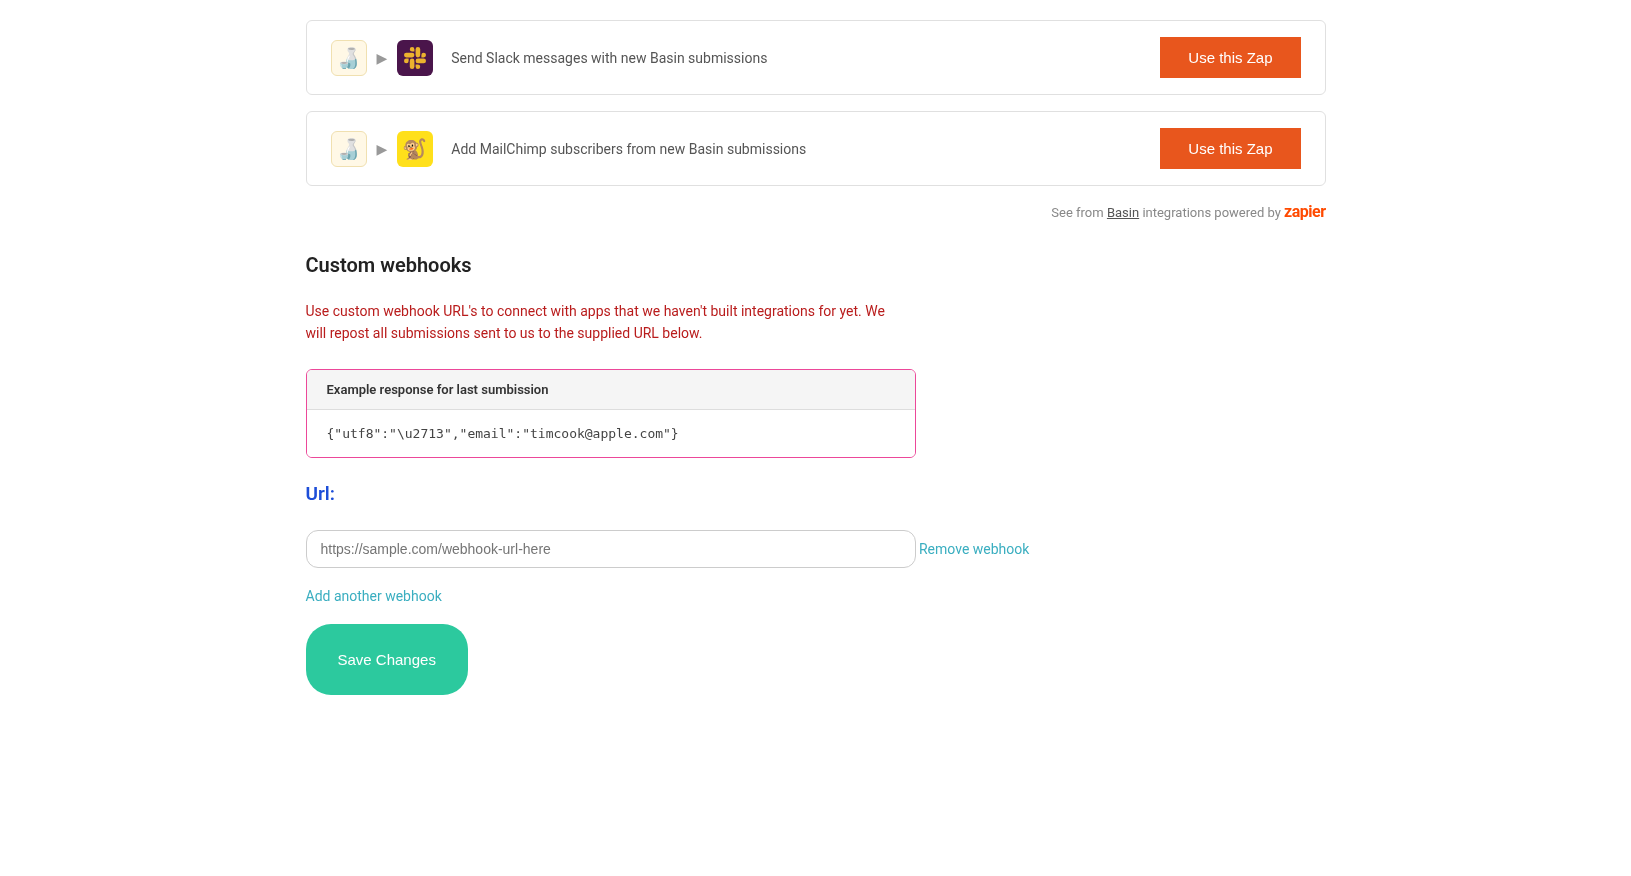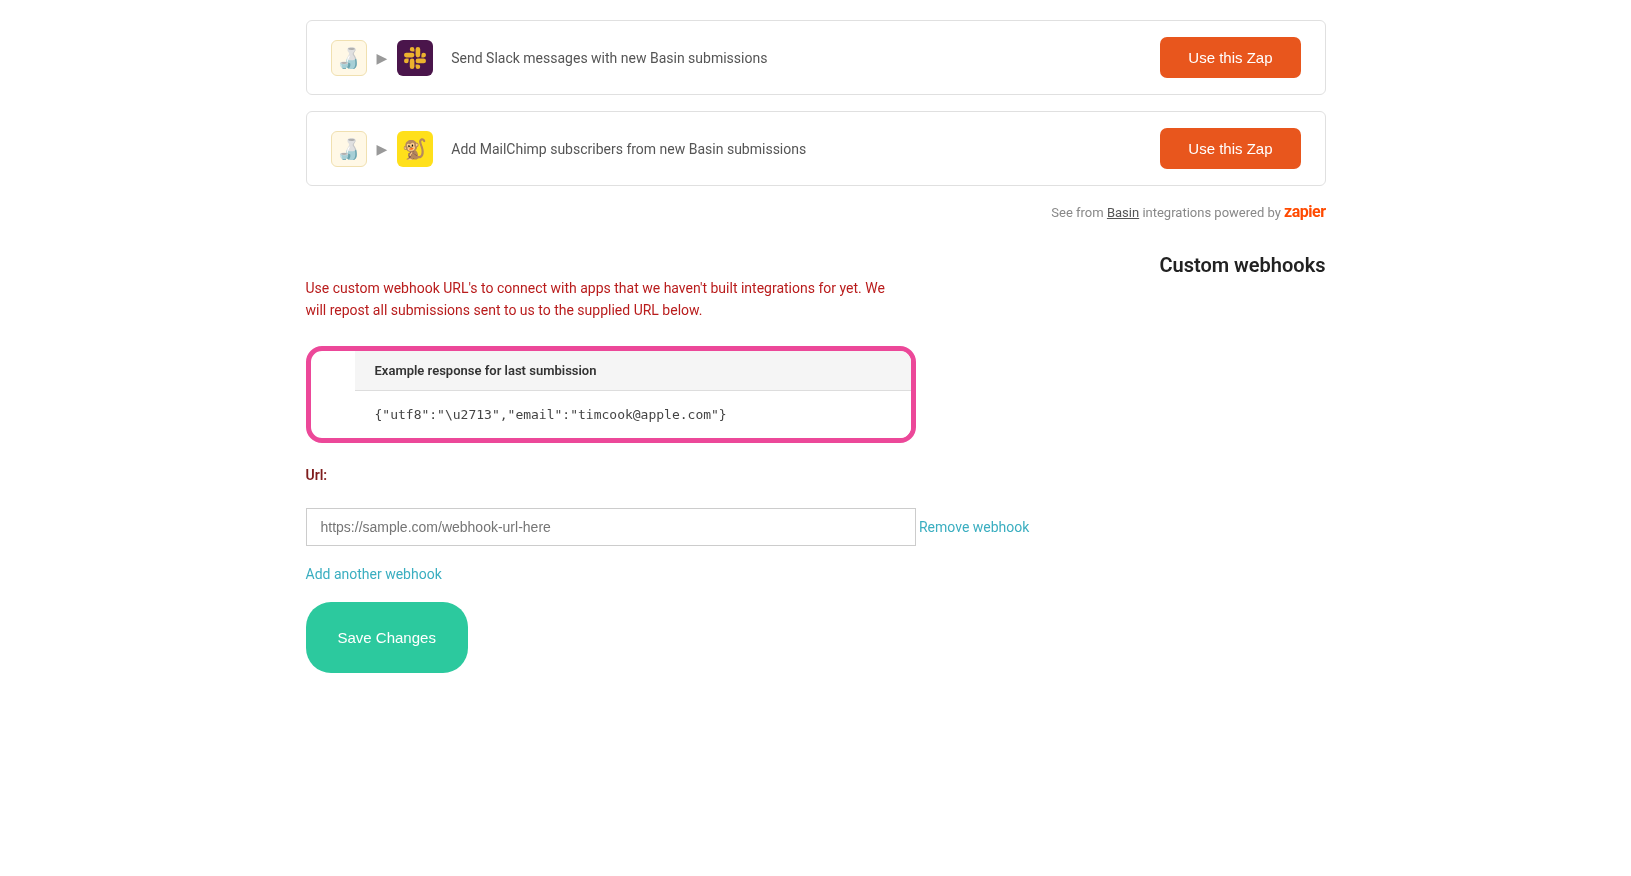--- a/index.html
+++ b/index.html
@@ -65,21 +65,21 @@
     }
     .zap-description {
       color: #555;
       font-size: 14px;
       margin-left: 8px;
     }
     .use-zap-btn {
       background: #e8561d;
       color: #fff;
       border: none;
-      border-radius: 7px;
+      border-radius: 0;
       padding: 12px 28px;
       font-size: 15px;
       font-weight: 500;
       cursor: pointer;
     }
 
     
     .zapier-footer {
       text-align: right;
       margin-top: 8px;
@@ -97,69 +97,67 @@
       font-weight: 700;
       font-size: 16px;
       letter-spacing: -0.5px;
     }
 
     
     .section-title {
       font-size: 20px;
       font-weight: 600;
       color: #222;
-      margin-bottom: 0;
-      text-align: right;
+      margin-bottom: 23px;
     }
     .section-description {
       color: #b91c1c;
       font-size: 14px;
       line-height: 1.6;
       margin-bottom: 24px;
       max-width: 600px;
     }
 
     
     .example-box {
-      border: 5px solid #ec4899;
-      border-radius: 16px;
+      border: 1px solid #ec4899;
+      border-radius: 6px;
       overflow: hidden;
       margin-bottom: 24px;
       max-width: 610px;
-      padding-left: 44px;
     }
     .example-box-header {
       background: #f5f5f5;
       border-bottom: 1px solid #ddd;
       padding: 12px 20px;
       font-size: 13px;
       font-weight: 600;
       color: #333;
     }
     .example-box-body {
       padding: 16px 20px;
       font-family: monospace;
       font-size: 13px;
       color: #444;
       background: #fff;
     }
 
     
     .url-label {
-      font-size: 14px;
+      font-size: 19px;
       font-weight: 600;
-      color: #7f1d1d;
+      color: #1d4ed8;
       margin-bottom: 10px;
     }
     .url-input {
       width: 100%;
       max-width: 610px;
       padding: 10px 14px;
       border: 1px solid #ccc;
-      border-radius: 0;
+      border-radius: 12px;
       font-size: 14px;
       color: #a21caf;
       outline: none;
     }
     .remove-webhook-link {
       display: inline-block;
       margin-top: 26px;
       color: #3aaec0;
       font-size: 14px;
       text-decoration: none;

